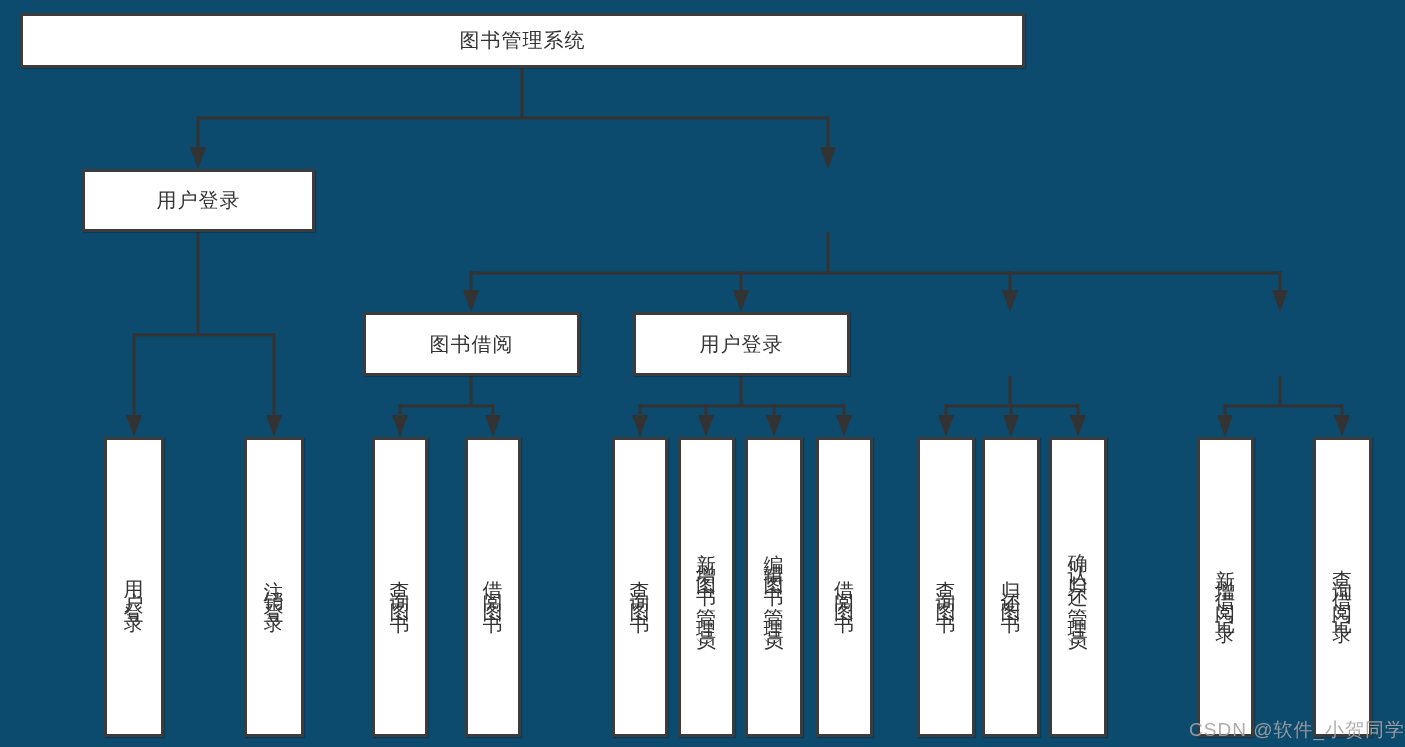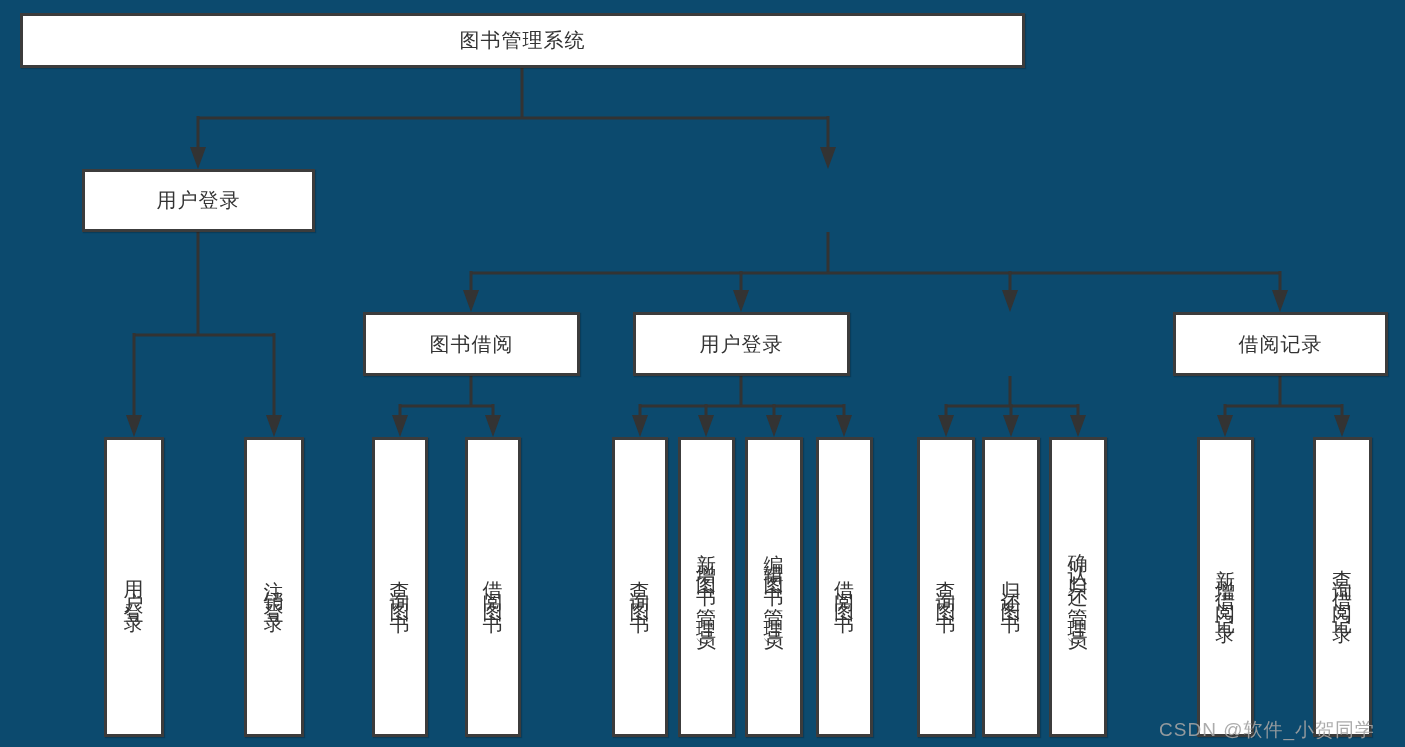--- a/index.html
+++ b/index.html
@@ -14,21 +14,21 @@
     position:absolute;box-sizing:border-box;background:#ffffff;
     border:3px solid #3c3c3c;box-shadow:1px 1px 1px rgba(0,0,0,0.18);
     display:flex;align-items:center;justify-content:center;
     color:#333333;font-size:20px;letter-spacing:1px;z-index:2;
   }
   .leaf .v{
     writing-mode:vertical-lr;text-orientation:mixed;
     line-height:1;font-size:20px;letter-spacing:11px;color:#333333;
   }
   .watermark{
-    position:absolute;right:30px;bottom:4px;z-index:5;
+    position:absolute;right:0;bottom:4px;z-index:5;
     font-size:19px;color:rgba(163,163,163,0.9);letter-spacing:1px;
     white-space:nowrap;
   }
 </style>
 </head>
 <body>
 
 <div class="canvas">
 
   <svg class="wires" viewBox="0 0 1405 747" xmlns="http://www.w3.org/2000/svg">
@@ -100,23 +100,20 @@
   <div class="node" style="left:82px;top:169px;width:233px;height:63px">
     <span>用户登录</span>
   </div>
 
   <div class="node" style="left:363px;top:312px;width:217px;height:64px">
     <span>图书借阅</span>
   </div>
   <div class="node" style="left:633px;top:312px;width:217px;height:64px">
     <span>用户登录</span>
   </div>
-  <div class="node" style="left:1173px;top:312px;width:215px;height:64px">
-    <span>借阅记录</span>
-  </div>
 
   <div class="node leaf" style="left:104px;top:437px;width:60px;height:300px">
     <span class="v">用户登录</span>
   </div>
   <div class="node leaf" style="left:244px;top:437px;width:60px;height:300px">
     <span class="v">注销登录</span>
   </div>
 
   <div class="node leaf" style="left:372px;top:437px;width:56px;height:300px">
     <span class="v">查询图书</span>

